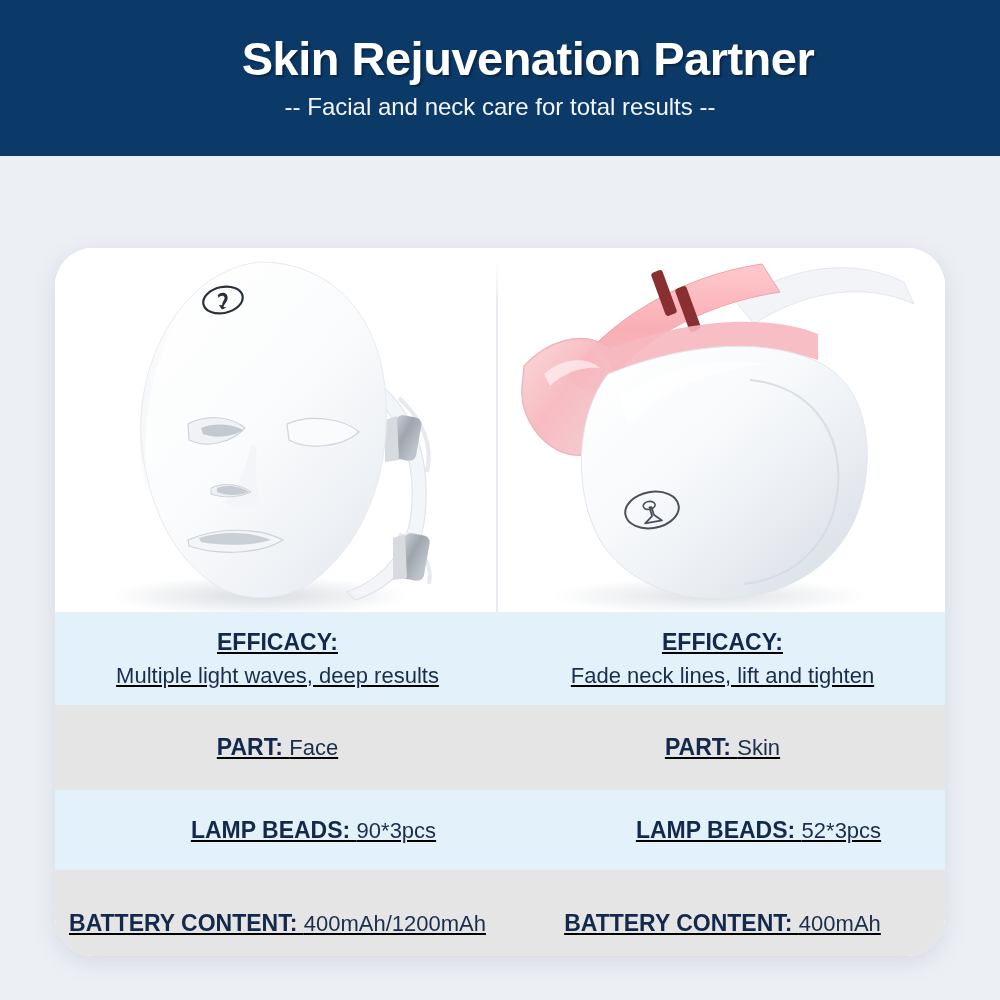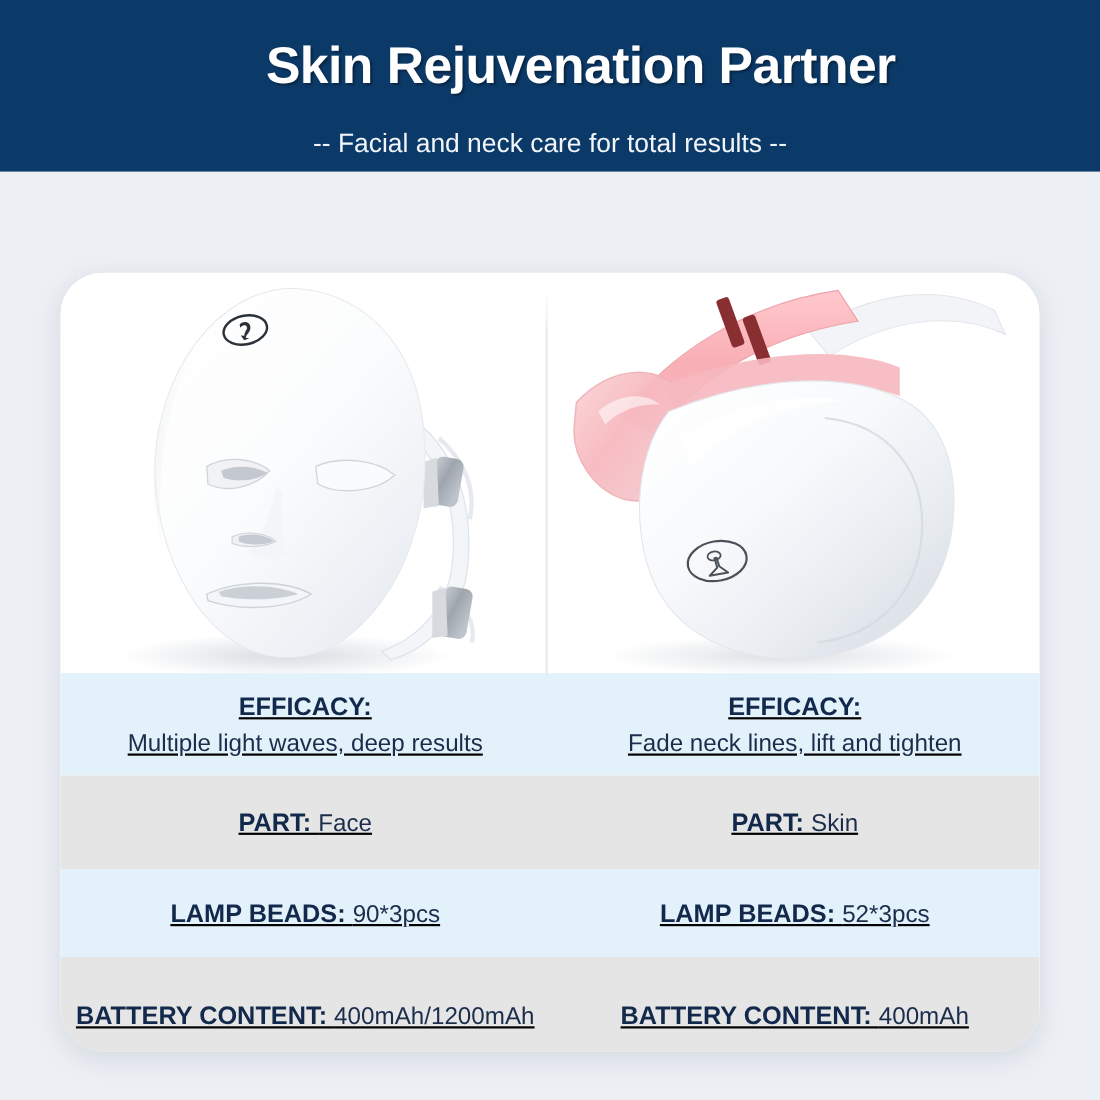--- a/index.html
+++ b/index.html
@@ -35,21 +35,21 @@
     font-weight: bold;
     letter-spacing: -0.5px;
     line-height: 56px;
     text-shadow: 2px 2px 2px rgba(0,0,0,0.35);
     font-family: "Liberation Sans", sans-serif;
     margin-left: 28px;
   }
   .banner-subtitle {
     position: absolute;
     left: 0;
-    top: 116px;
+    top: 92px;
     width: 1000px;
     text-align: center;
     color: #f2f6fa;
     font-size: 24px;
     font-weight: normal;
     line-height: 30px;
     font-family: "Liberation Sans", sans-serif;
   }
 
   
@@ -93,21 +93,21 @@
   .row {
     position: relative;
     width: 890px;
     display: flex;
     text-decoration: underline;
   }
   .row.blue { background: #e3f1fb; }
   .row.white { background: #e5e5e5; }
   .row.r-efficacy { height: 93px; }
   .row.r-part { height: 85px; }
-  .row.r-beads { height: 80px; }
+  .row.r-beads { height: 80px; padding-left: 36px; }
   .row.r-battery { height: 107px; }
 
   .cell {
     width: 445px;
     box-sizing: border-box;
     display: flex;
     flex-direction: column;
     align-items: center;
     justify-content: center;
     color: #12294b;

